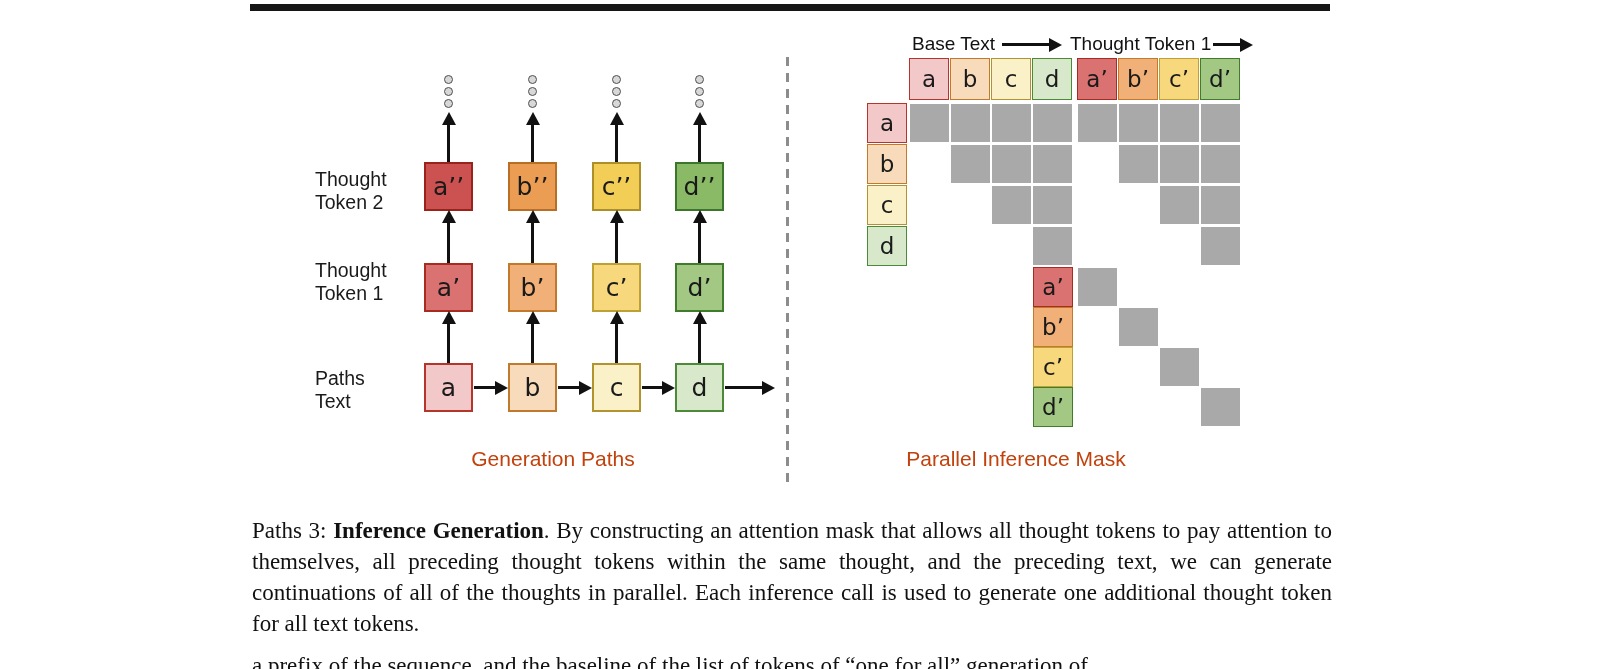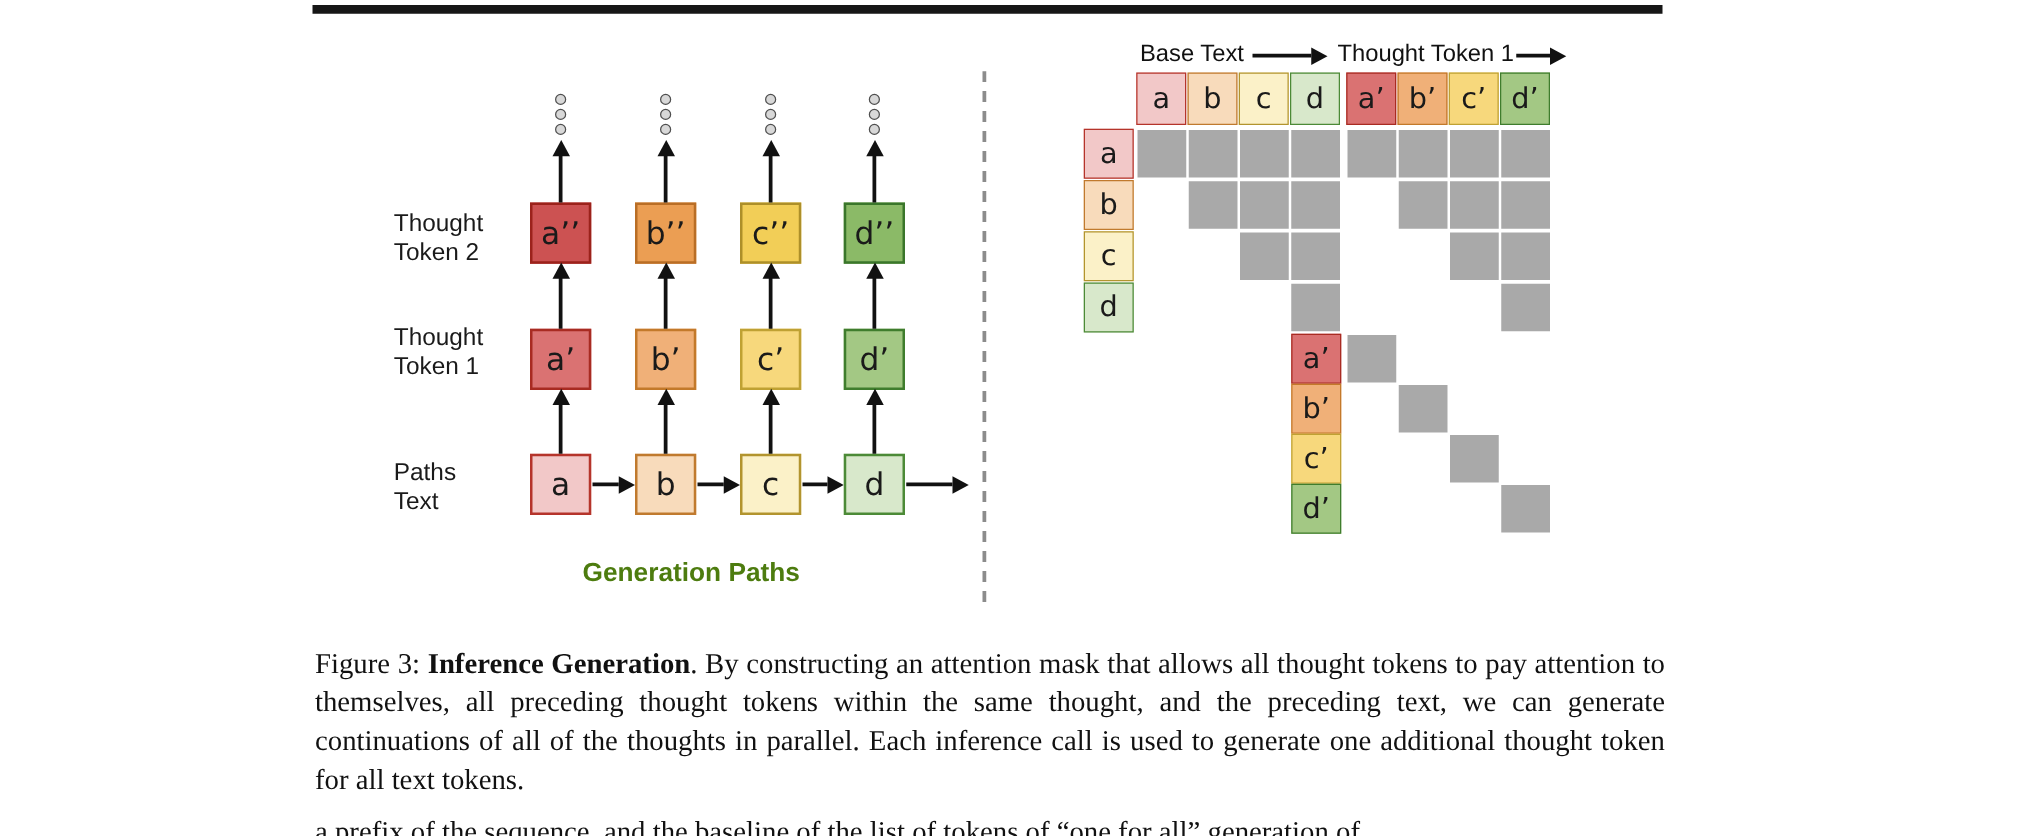--- a/index.html
+++ b/index.html
@@ -12,21 +12,21 @@
   .pathbox{width:49px;height:49px;border-width:2.5px;border-style:solid;font-size:25px;}
   .hdrbox{width:40px;height:42px;border-width:1.5px;border-style:solid;font-size:23px;}
   .lblbox{width:40px;height:40px;border-width:1.5px;border-style:solid;font-size:23px;}
   .maskcell{position:absolute;width:39px;height:38px;}
   .vline{position:absolute;width:3px;background:#111;}
   .hline{position:absolute;height:3px;background:#111;}
   .tri-up{position:absolute;width:0;height:0;border-left:7px solid transparent;border-right:7px solid transparent;border-bottom:13px solid #111;}
   .tri-right{position:absolute;width:0;height:0;border-top:7px solid transparent;border-bottom:7px solid transparent;border-left:13px solid #111;}
   .dot{position:absolute;width:9px;height:9px;border-radius:50%;background:#d8d8d8;border:1.5px solid #4f4f4f;box-sizing:border-box;}
   .rowlabel{position:absolute;font-size:19.5px;line-height:23px;white-space:pre-line;color:#1a1a1a;}
-  .paneltitle{position:absolute;font-weight:bold;font-size:21px;color:#4d7c0f;transform:translateX(-50%);white-space:nowrap;}
+  .paneltitle{position:absolute;font-weight:normal;font-size:21px;color:#c2410c;transform:translateX(-50%);white-space:nowrap;}
   .hdrtext{position:absolute;font-size:19px;color:#111;white-space:nowrap;}
   .divider{position:absolute;width:3px;background-image:repeating-linear-gradient(to bottom,#8c8c8c 0 9px,transparent 9px 16px);}
   .caption{position:absolute;left:252px;top:492px;width:1080px;font-family:"Liberation Serif",serif;
            font-size:23px;line-height:31px;text-align:justify;color:#111;}
   .clipline{position:absolute;left:252px;top:653px;width:1160px;font-family:"Liberation Serif",serif;
             font-size:23px;color:#111;white-space:nowrap;}
 </style>
 </head>
 <body>
 
@@ -144,19 +144,20 @@
       <div class="maskcell" style="left: 1201px; top: 186px; background: rgb(169, 169, 169);"></div>
       <div class="maskcell" style="left: 1033px; top: 227px; background: rgb(169, 169, 169);"></div>
       <div class="maskcell" style="left: 1201px; top: 227px; background: rgb(169, 169, 169);"></div>
       <div class="maskcell" style="left: 1078px; top: 268px; background: rgb(169, 169, 169);"></div>
       <div class="maskcell" style="left: 1119px; top: 308px; background: rgb(169, 169, 169);"></div>
       <div class="maskcell" style="left: 1160px; top: 348px; background: rgb(169, 169, 169);"></div>
       <div class="maskcell" style="left: 1201px; top: 388px; background: rgb(169, 169, 169);"></div>
     </div>
 
   <div class="paneltitle" style="left:553px;top:447px;">Generation Paths</div>
+  <div class="paneltitle" style="left:1016px;top:447px;">Parallel Inference Mask</div>
 
   <p class="caption">
-    <span>Figure 3: </span><b>Inference Generation</b><span>. By constructing an attention mask that allows all thought tokens to pay attention to themselves, all preceding thought tokens within the same thought, and the preceding text, we can generate continuations of all of the thoughts in parallel. Each inference call is used to generate one additional thought token for all text tokens.</span>
+    <span>Paths 3: </span><b>Inference Generation</b><span>. By constructing an attention mask that allows all thought tokens to pay attention to themselves, all preceding thought tokens within the same thought, and the preceding text, we can generate continuations of all of the thoughts in parallel. Each inference call is used to generate one additional thought token for all text tokens.</span>
   </p>
 
   <div class="clipline">a prefix of the sequence, and the baseline of the list of tokens of “one for all” generation of</div>
 </div>
 
 </body></html>

